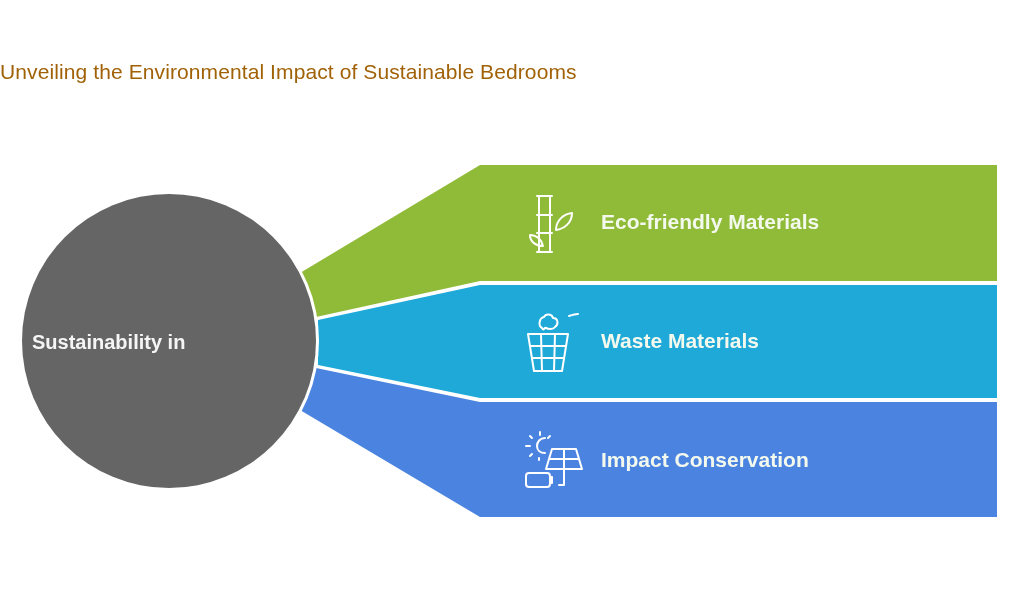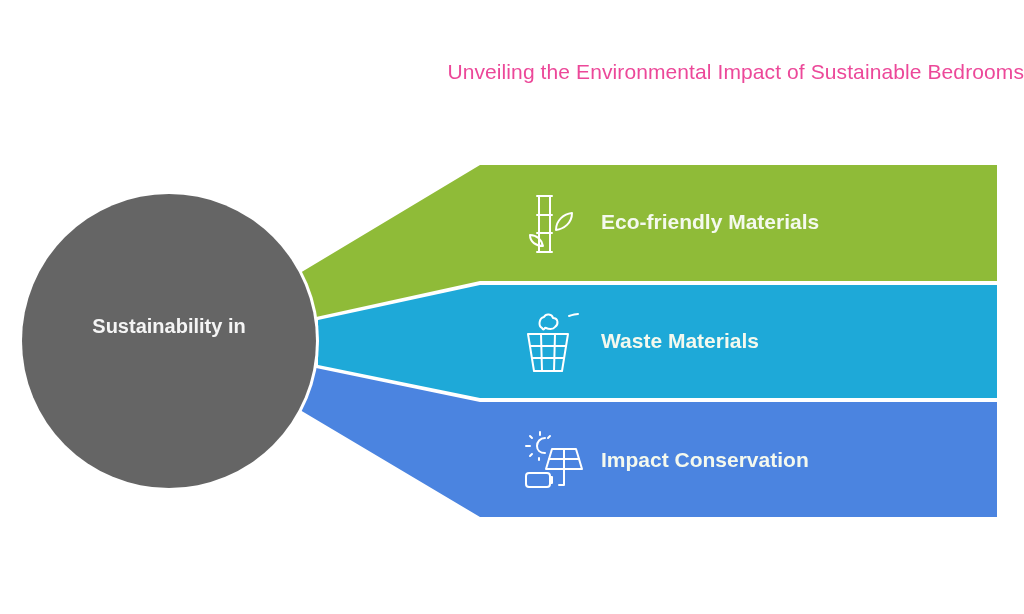--- a/index.html
+++ b/index.html
@@ -1,19 +1,19 @@
 <!DOCTYPE html>
 <html><head>
 <meta charset="utf-8">
 <style>
   html, body { margin: 0; padding: 0; background: #ffffff; }
   body { width: 1024px; height: 614px; position: relative; overflow: hidden; font-family: "Liberation Sans", sans-serif; }
-  .title { position: absolute; left: 0; top: 60px; width: 1024px; text-align: right; font-size: 21px; color: #ec4899; letter-spacing: 0.1px; }
+  .title { position: absolute; left: 0; top: 60px; width: 1024px; text-align: left; font-size: 21px; color: #a16207; letter-spacing: 0.1px; }
   svg.diagram { position: absolute; left: 0; top: 0; }
-  .hub-label { position: absolute; left: 32px; top: 313px; width: 274px; text-align: center; color: #f5f5f5; font-weight: bold; font-size: 20px; line-height: 27px; }
+  .hub-label { position: absolute; left: 32px; top: 329px; width: 274px; color: #f5f5f5; font-weight: bold; font-size: 20px; line-height: 27px; }
   .band-label { position: absolute; left: 601px; color: #f4f9ee; font-size: 21px; font-weight: bold; white-space: nowrap; }
   .icon { position: absolute; }
 </style>
 </head>
 <body>
 
 <div class="title">Unveiling the Environmental Impact of Sustainable Bedrooms</div>
 
 <svg class="diagram" width="1024" height="614" viewBox="0 0 1024 614">
 

